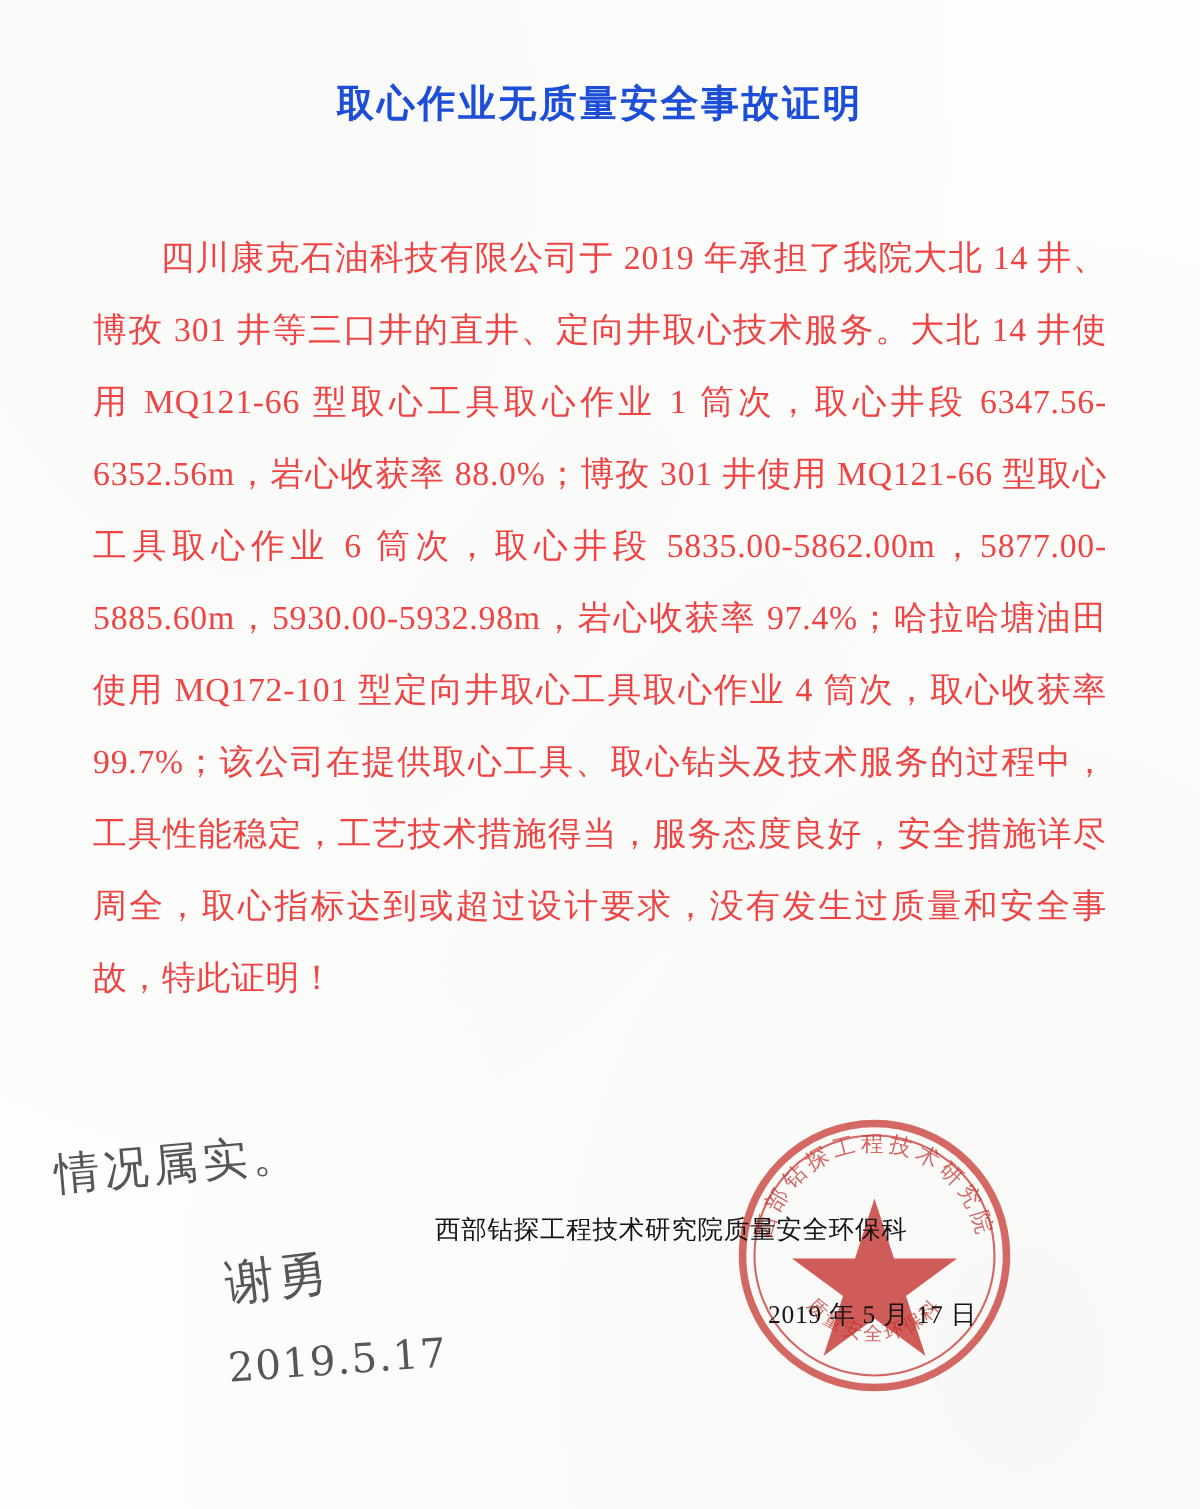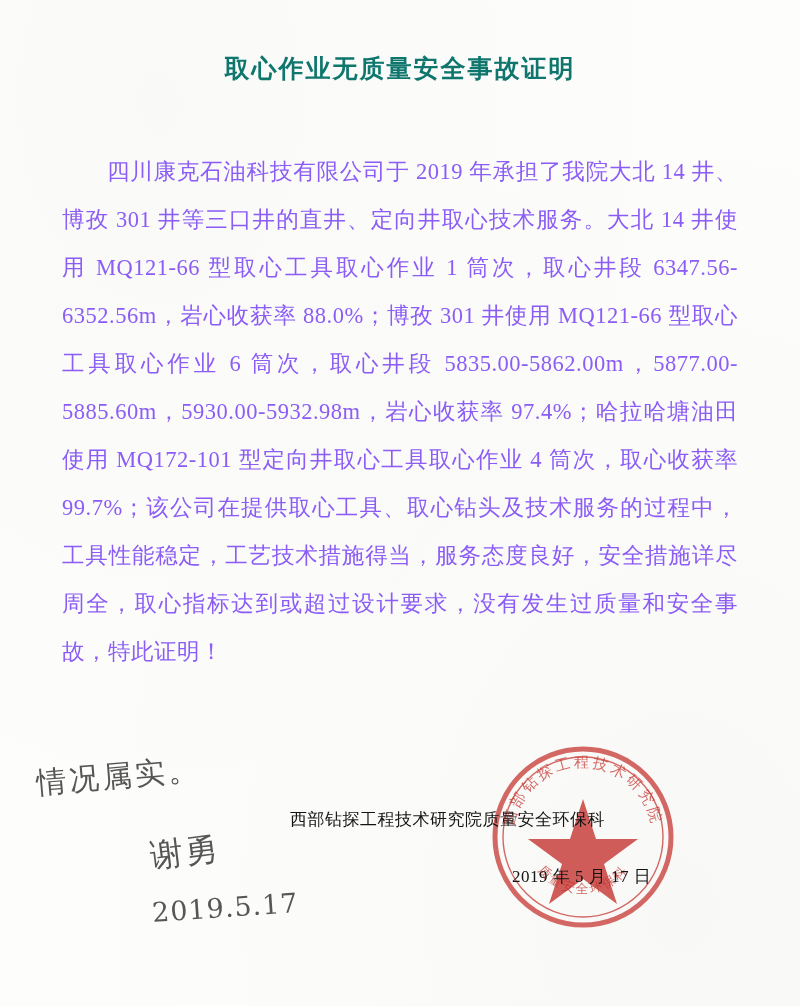--- a/index.html
+++ b/index.html
@@ -32,32 +32,32 @@
   .doc-title {
     position: absolute;
     top: 52px;
     left: 0;
     right: 0;
     text-align: center;
     font-size: 25px;
     font-weight: bold;
     letter-spacing: 2px;
     font-family: "Liberation Sans", "DejaVu Sans", sans-serif;
-    color: #0f766e;
+    color: #1d4ed8;
   }
   .body-text {
     position: absolute;
     top: 148px;
     left: 62px;
     right: 62px;
     font-size: 22.5px;
     line-height: 48px;
     text-align: justify;
     text-justify: inter-ideograph;
-    color: #8b5cf6;
+    color: #ef4444;
     letter-spacing: 0.5px;
   }
   .body-text p {
     margin: 0;
     text-indent: 2em;
   }
   .sign-block {
     position: absolute;
     left: 290px;
     top: 808px;

